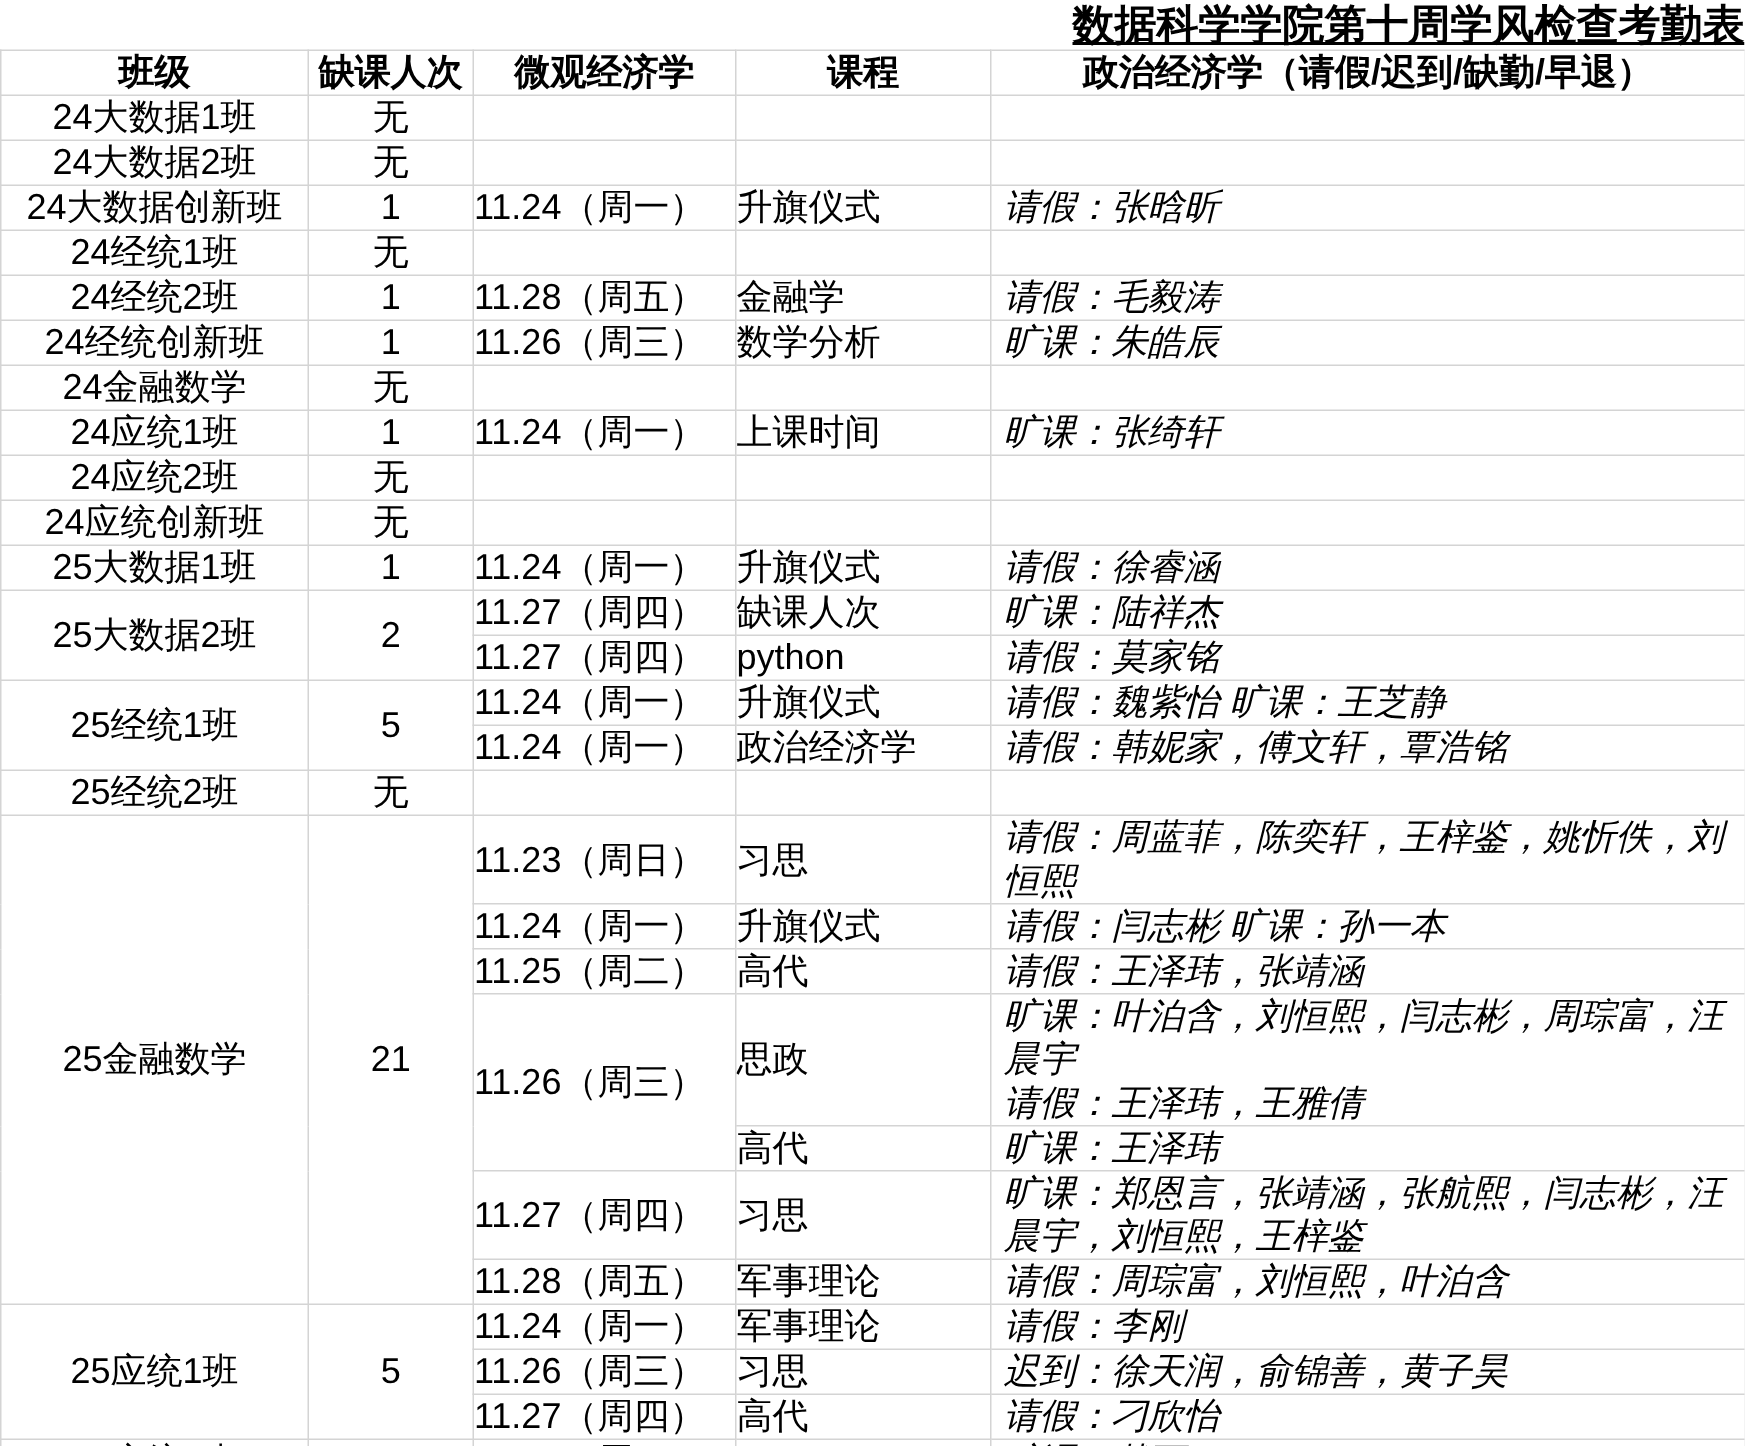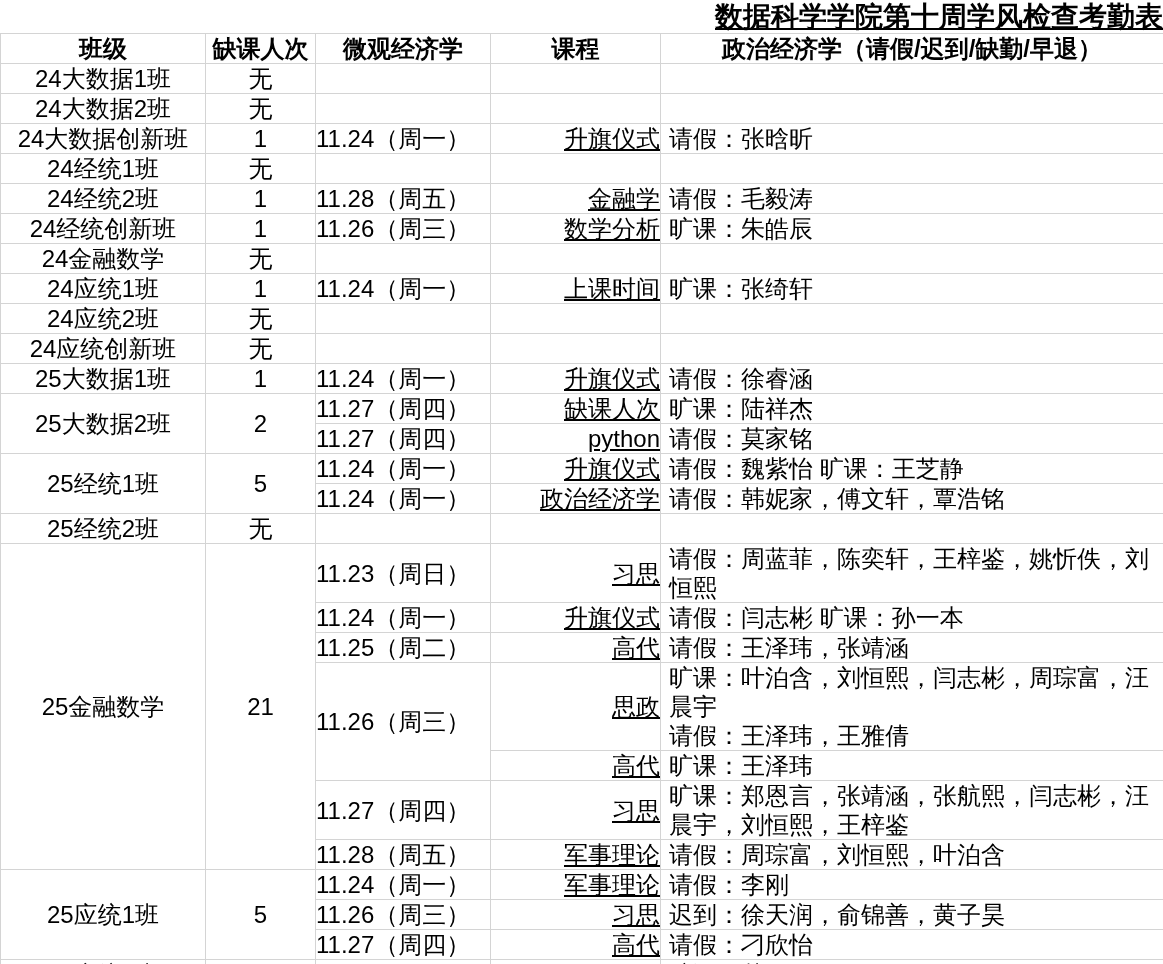--- a/index.html
+++ b/index.html
@@ -35,22 +35,22 @@
   tr { height:29px; }
   th {
     font-weight:bold;
     text-align:center;
     height:29px;
     white-space:nowrap;
   }
   .c-class  { font-weight:normal; text-align:center; white-space:nowrap; }
   .c-count  { text-align:center; }
   .c-time   { text-align:left; white-space:nowrap; }
-  .c-course { text-align:right; white-space:nowrap;text-decoration:underline; }
-  .c-names  { text-align:left; padding:0 8px; word-break:normal; }
+  .c-course { text-align:left; white-space:nowrap; }
+  .c-names  { text-align:left; padding:0 8px; word-break:normal;font-style:italic; }
 </style>
 </head>
 <body>
 
 <div class="sheet">
   <div class="title">数据科学学院第十周学风检查考勤表</div>
   <table>
     <colgroup>
       <col style="width:205px">
       <col style="width:110px">

